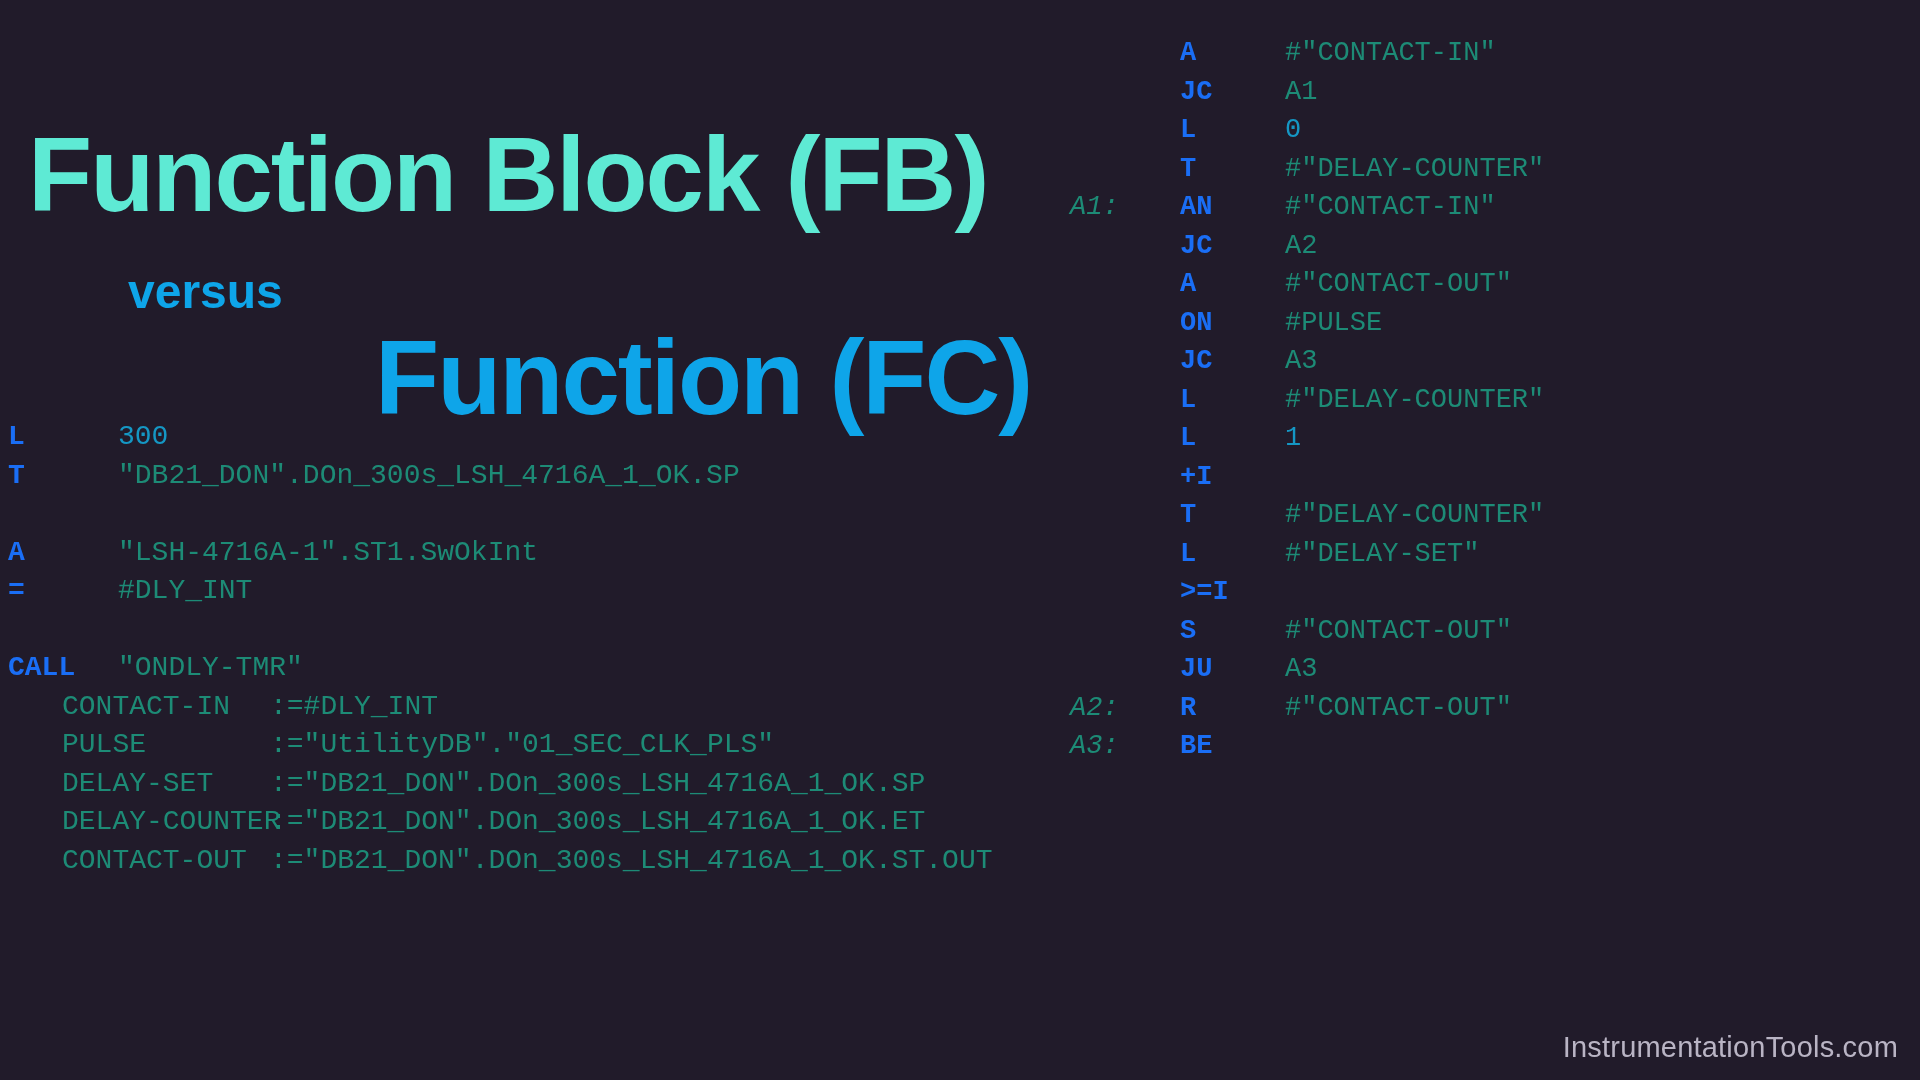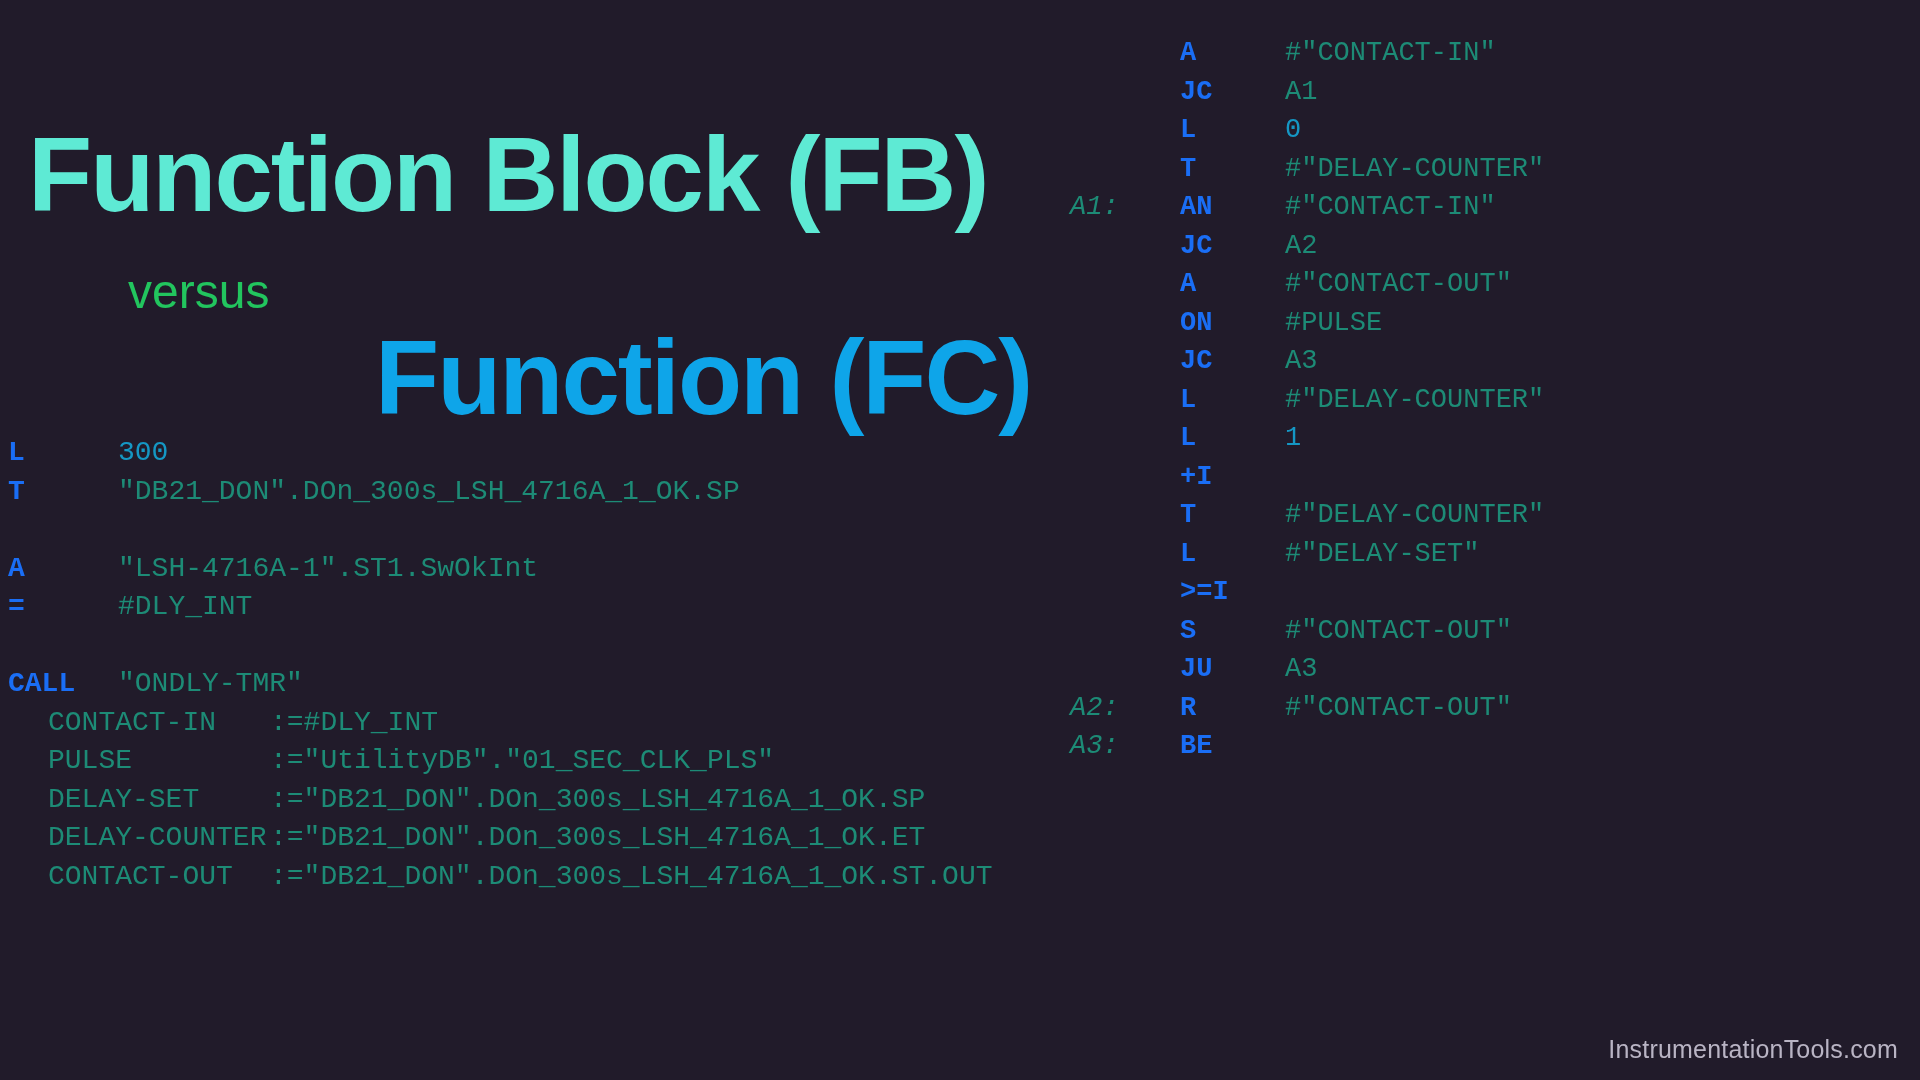--- a/index.html
+++ b/index.html
@@ -24,22 +24,22 @@
     color: #5eead4;
     letter-spacing: -2px;
     line-height: 1;
     white-space: nowrap;
   }
   .title-versus {
     position: absolute;
     left: 128px;
     top: 268px;
     font-size: 48px;
-    font-weight: normal;
-    color: #22c55e;
+    font-weight: bold;
+    color: #0ea5e9;
     line-height: 1;
     white-space: nowrap;
   }
   .title-line-2 {
     position: absolute;
     left: 375px;
     top: 325px;
     font-size: 105px;
     font-weight: bold;
     color: #0ea5e9;
@@ -64,32 +64,31 @@
   }
   .mn   { color: #1a6ef5; font-weight: bold; }
   .op   { color: #1d8b76; }
   .num  { color: #1597c4; }
   .lbl  { color: #1d8b76; font-style: italic; }
 
   
   #left-code {
     left: 0px;
     top: 418px;
-    margin-top: 16px;
   }
   #left-code .col-mn {
     display: inline-block;
     width: 118px;
     padding-left: 8px;
     box-sizing: border-box;
   }
   #left-code .param-name {
     display: inline-block;
     width: 270px;
-    padding-left: 48px;
+    padding-left: 62px;
     box-sizing: border-box;
   }
 
   
   #right-code {
     left: 1070px;
     top: 36px;
     line-height: 34.5px;
     font-size: 27px;
   }
@@ -106,21 +105,21 @@
   }
   #right-code .col-op {
     display: inline-block;
   }
 
   
   #watermark {
     position: absolute;
     right: 22px;
     bottom: 16px;
-    font-size: 25px;
+    font-size: 29px;
     color: #b9b4c4;
     font-family: "Liberation Sans", sans-serif;
     letter-spacing: 0.2px;
     white-space: nowrap;
   }
 </style>
 </head>
 <body>
 
 <div>

